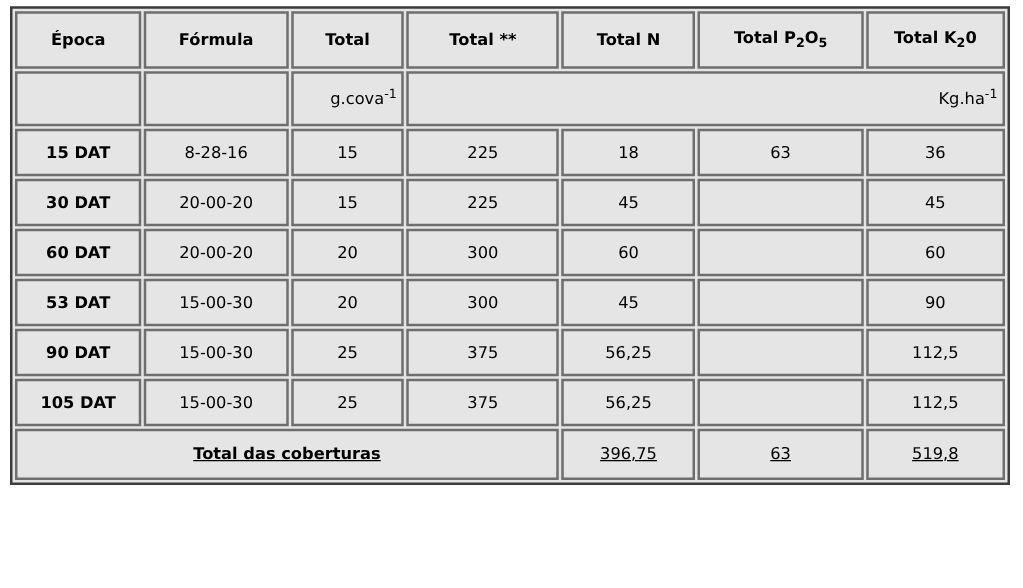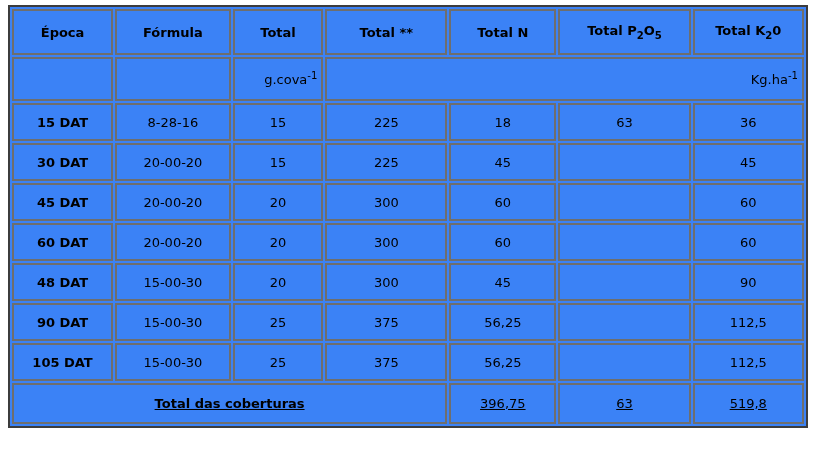--- a/index.html
+++ b/index.html
@@ -14,21 +14,21 @@
     height: 470px;
     overflow: hidden;
   }
   table.fert {
     margin: 5px 0 0 8px;
     border-collapse: separate;
     border-spacing: 2px;
     border: 2px solid #3c3c3c;
     table-layout: fixed;
     width: 800px;
-    background: #3b82f6;
+    background: #e5e5e5;
   }
   table.fert th,
   table.fert td {
     border: 2px solid #6e6e6e;
     font-size: 13px;
     text-align: center;
     vertical-align: middle;
     padding: 2px 4px;
     overflow: hidden;
     white-space: nowrap;
@@ -90,42 +90,33 @@
   <tr>
     <td class="al b">30 DAT</td>
     <td>20-00-20</td>
     <td>15</td>
     <td>225</td>
     <td>45</td>
     <td></td>
     <td>45</td>
   </tr>
 
-  <tr>
-    <td class="al b">45 DAT</td>
-    <td>20-00-20</td>
-    <td>20</td>
-    <td>300</td>
-    <td>60</td>
-    <td></td>
-    <td>60</td>
-  </tr>
 
   <tr>
     <td class="al b">60 DAT</td>
     <td>20-00-20</td>
     <td>20</td>
     <td>300</td>
     <td>60</td>
     <td></td>
     <td>60</td>
   </tr>
 
   <tr>
-    <td class="al b">48 DAT</td>
+    <td class="al b">53 DAT</td>
     <td>15-00-30</td>
     <td>20</td>
     <td>300</td>
     <td>45</td>
     <td></td>
     <td>90</td>
   </tr>
 
   <tr>
     <td class="al b">90 DAT</td>

